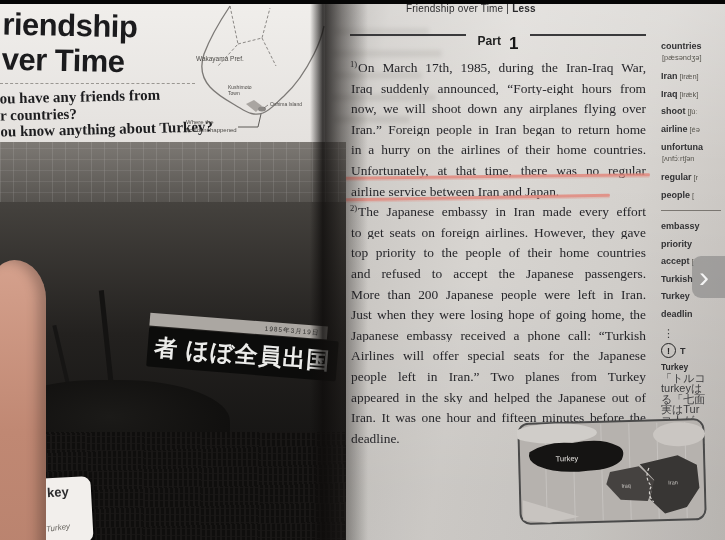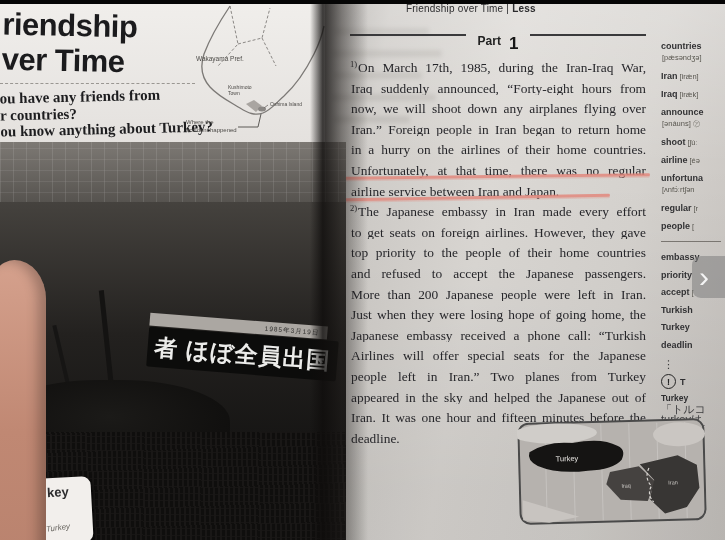--- a/index.html
+++ b/index.html
@@ -154,21 +154,20 @@
   </div>
 
   <div class="mnum" style="left:339px;top:140px;">5</div>
   <div class="mnum" style="left:334px;top:243px;">10</div>
   <div class="mnum" style="left:335px;top:346px;">15</div>
 
   <div class="sidebar">
     <div class="ve two"><span class="w">countries</span><span class="p">[pǽsəndʒə]</span></div>
     <div class="ve"><span class="w">Iran</span><span class="p">[irǽn]</span></div>
     <div class="ve"><span class="w">Iraq</span><span class="p">[irǽk]</span></div>
-    <div class="ve two"><span class="w">announce</span><span class="p">[ənáuns] ㋐</span></div>
     <div class="ve"><span class="w">shoot</span><span class="p">[ʃúː</span></div>
     <div class="ve"><span class="w">airline</span><span class="p">[éə</span></div>
     <div class="ve two"><span class="w">unfortuna</span><span class="p">[ʌnfɔ́ːrtʃən</span></div>
     <div class="ve"><span class="w">regular</span><span class="p">[r</span></div>
     <div class="ve"><span class="w">people</span><span class="p">[</span></div>
     <div class="vdivider"></div>
     <div class="ve"><span class="w">embassy</span><span class="p"></span></div>
     <div class="ve"><span class="w">priority</span><span class="p"></span></div>
     <div class="ve"><span class="w">accept</span><span class="p">[</span></div>
     <div class="ve"><span class="w">Turkish</span><span class="p"></span></div>

